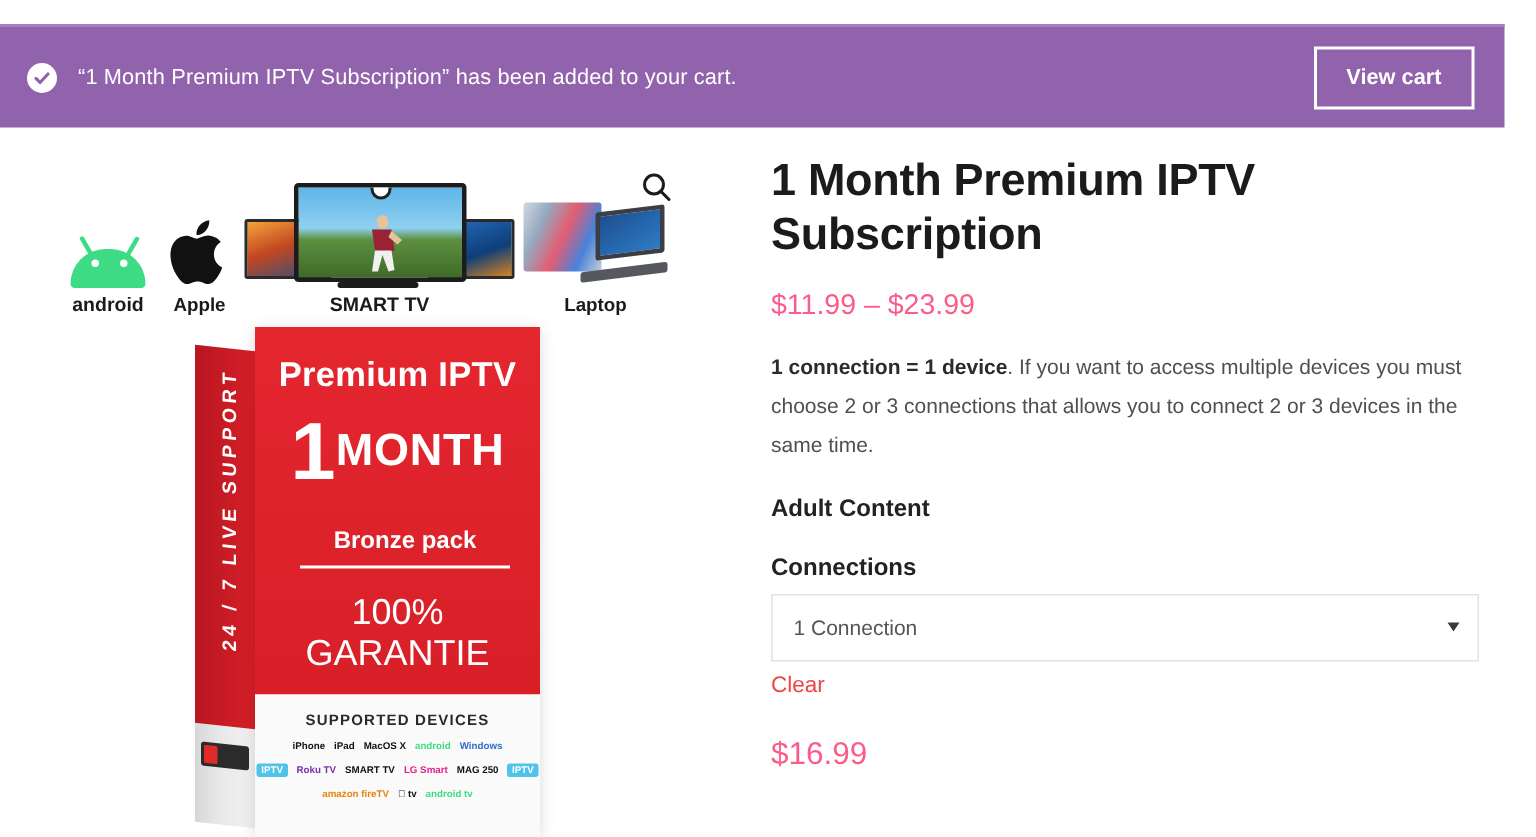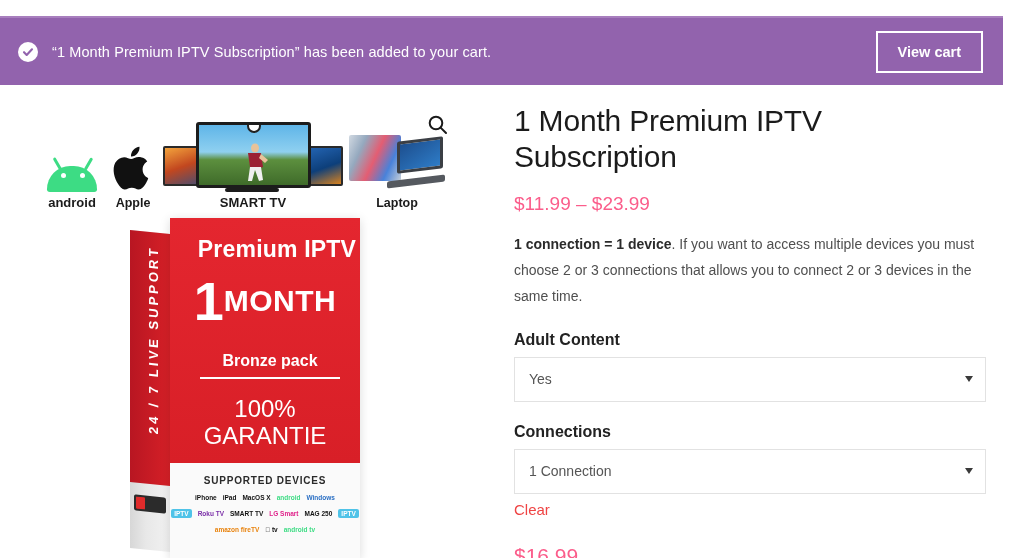--- a/index.html
+++ b/index.html
@@ -124,37 +124,37 @@
     position: absolute; left: -92px; top: 100px; width: 230px;
     transform: rotate(-90deg);
     color: #ffffff; font-size: 13px; font-weight: bold; letter-spacing: 3px;
     text-align: center;
   }
   .spine-logo { position: absolute; left: 4px; bottom: 38px; width: 32px; height: 16px; background: #2b2b2b; border-radius: 2px; }
   .spine-logo:after { content:""; position:absolute; left:2px; top:2px; width:9px; height:12px; background:#e02b2b; border-radius:1px; }
 
   .box-face { position: absolute; left: 40px; top: 0; width: 190px; height: 340px; background: #fff; box-shadow: 0 2px 10px rgba(0,0,0,.15); }
   .box-red { position: absolute; left: 0; top: 0; width: 190px; height: 245px; background: linear-gradient(180deg,#e4262f 0%, #d81f27 100%); }
-  .box-t1 { position: absolute; left: 12px; top: 18px; width: 190px; text-align: center; color: #fff; font-size: 23px; font-weight: bold; letter-spacing: .2px; }
+  .box-t1 { position: absolute; left: 0; top: 18px; width: 190px; text-align: center; color: #fff; font-size: 23px; font-weight: bold; letter-spacing: .2px; }
   .box-t2 { position: absolute; left: 0; top: 56px; width: 190px; text-align: center; color: #fff; }
   .box-t2 .num { font-size: 54px; font-weight: bold; line-height: 1; vertical-align: middle; }
   .box-t2 .mon { font-size: 30px; font-weight: bold; letter-spacing: .5px; vertical-align: middle; }
   .box-t3 { position: absolute; left: 30px; top: 134px; width: 140px; text-align: center; color: #fff; font-size: 16px; font-weight: bold; padding-bottom: 7px; border-bottom: 2px solid #fff; }
   .box-t4 { position: absolute; left: 0; top: 178px; width: 190px; text-align: center; color: #fff; font-size: 24px; font-weight: normal; line-height: 1.12; }
   .box-white { position: absolute; left: 0; top: 245px; width: 190px; height: 95px; background: #fafafa; }
   .box-sd { text-align: center; font-size: 10px; font-weight: bold; letter-spacing: .8px; color: #2a2a2a; margin-top: 12px; }
   .logo-row { display: flex; justify-content: center; align-items: center; gap: 6px; margin-top: 8px; flex-wrap: nowrap; }
   .lg { font-size: 6.5px; font-weight: bold; color: #6d6d6d; white-space: nowrap; }
   .lg.g { color: #3ddc84; } .lg.b { color: #2a6fc4; } .lg.p { color: #7b2fa8; }
   .lg.pink { color: #e0218a; } .lg.blk { color: #111; }
   .lg.boxc { background:#4fc3e8; color:#fff; padding:1px 3px; border-radius:2px; }
   .lg.orange { color:#e8820c; }
 
   
-  .prod-title { font-size: 30px; font-weight: normal; color: #1b1b1b; line-height: 1.2; letter-spacing: -.2px; }
+  .prod-title { font-size: 30px; font-weight: bold; color: #1b1b1b; line-height: 1.2; letter-spacing: -.2px; }
   .price-range { color: #fb5d8b; font-size: 19px; margin-top: 18px; }
   .prod-desc { font-size: 14px; color: #4f4f4f; line-height: 1.85; margin-top: 17px; }
   .prod-desc b { color: #2b2b2b; }
 
   .field-label { font-size: 16px; font-weight: bold; color: #222; margin-top: 21px; }
   .select-box {
     position: relative; margin-top: 8px; height: 45px;
     border: 1px solid #e2e2e2; background: #fff;
     display: flex; align-items: center; padding: 0 30px 0 14px;
     font-size: 14px; color: #555; cursor: pointer;
@@ -292,24 +292,20 @@
     </div>
 
     <div class="details">
       <h1 class="prod-title">1 Month Premium IPTV Subscription</h1>
       <div class="price-range">$11.99 – $23.99</div>
       <p class="prod-desc">
         <b>1 connection = 1 device</b><span>. If you want to access multiple devices you must choose 2 or 3 connections that allows you to connect 2 or 3 devices in the same time.</span>
       </p>
 
       <div class="field-label">Adult Content</div>
-      <div class="select-box">
-        <span>Yes</span>
-        <span class="select-arrow"></span>
-      </div>
 
       <div class="field-label">Connections</div>
       <div class="select-box">
         <span>1 Connection</span>
         <span class="select-arrow"></span>
       </div>
 
       <a class="clear-link">Clear</a>
 
       <div class="final-price">$16.99</div>

